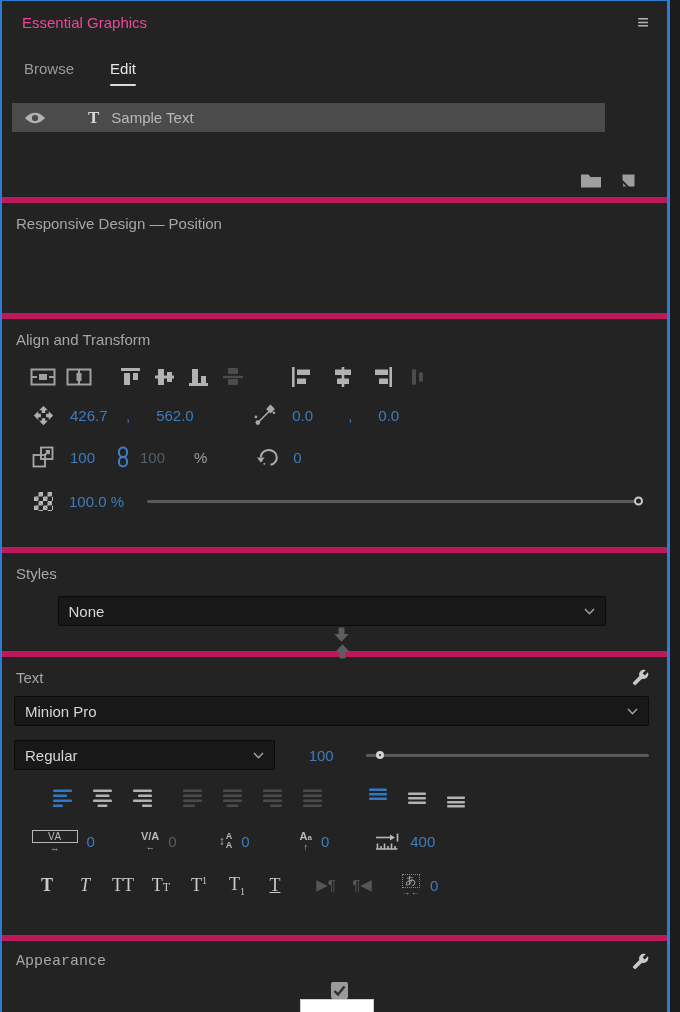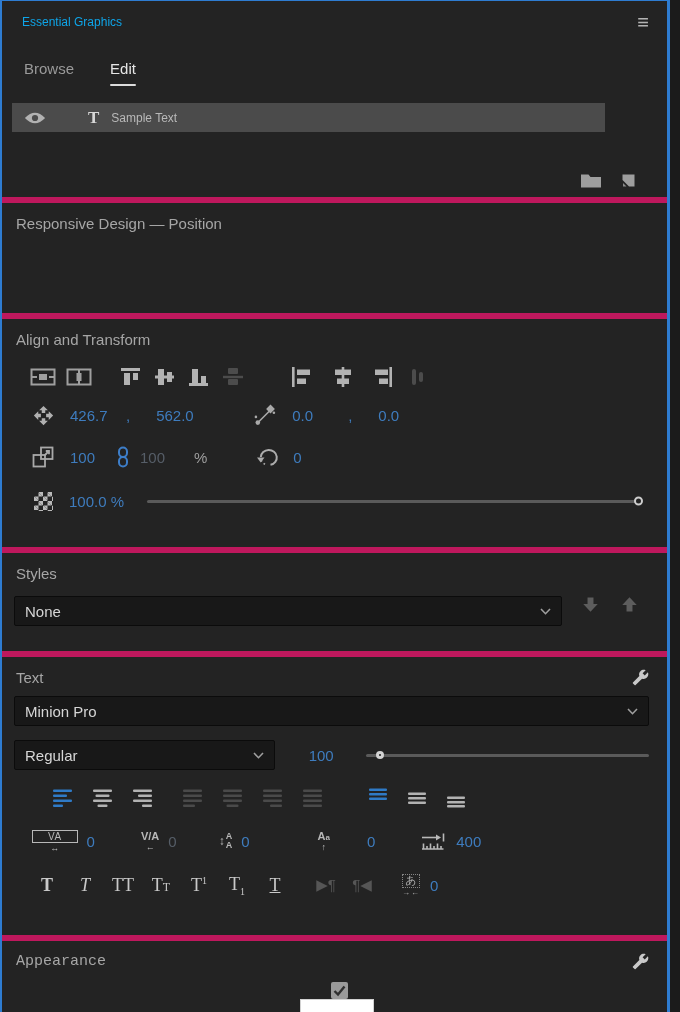--- a/index.html
+++ b/index.html
@@ -10,33 +10,33 @@
   font-family:"Liberation Sans", sans-serif;
   -webkit-font-smoothing:antialiased;
 }
 .panel {
   position:relative; width:670px; height:1012px; background:#232323;
   border-left:2px solid #2e7cd1; border-top:1px solid #2e7cd1; border-right:3px solid #2e7cd1;
   color:#c9c9c9;
 }
 
 .hdr { height:42px; display:flex; align-items:center; justify-content:space-between; padding:0 18px 0 20px; }
-.hdr .title { font-size:12px; color:#0ea5e9;text-align:center; }
+.hdr .title { font-size:15px; color:#ec4899;text-align:center; }
 .hdr .menu { font-size:20px; color:#b3b3b3; line-height:1; cursor:default; }
 
 .tabs { height:50px; display:flex; align-items:center; padding-left:22px; gap:36px; }
 .tab { font-size:15px; color:#9a9a9a; position:relative; cursor:default; }
 .tab.active { color:#e6e6e6; }
 .tab.active::after { content:""; position:absolute; left:0; right:0; bottom:-9px; height:2px; background:#dcdcdc; border-radius:1px; }
 
 .layers { height:104px; display:flex; flex-direction:column; padding-top:10px; }
 .lrow { height:29px; background:#4b4b4b; margin:0 62px 0 10px; display:flex; align-items:center; }
 .lrow .eye { margin-left:12px; display:flex; }
 .lrow .ltype { margin-left:42px; font-family:"Liberation Serif", serif; font-size:17px; font-weight:bold; color:#d8d8d8; }
-.lrow .lname { margin-left:12px; font-size:12px; color:#b9b9b9; }
+.lrow .lname { margin-left:12px; font-size:15px; color:#b9b9b9; }
 .lactions { margin-top:auto; display:flex; justify-content:flex-end; align-items:center; gap:18px; padding:0 30px 8px 0; }
 
 .section { border-top:6px solid #be185d; }
 .sec-hdr { display:flex; justify-content:space-between; align-items:center; padding:12px 18px 0 14px; font-size:15px; color:#a6a6a6; }
 .dd { background:#181818; border:1px solid #0b0b0b; border-radius:2px; height:30px; display:flex; align-items:center; justify-content:space-between; padding:0 10px; font-size:15px; color:#d6d6d6; cursor:default; }
 .val  { color:#3e7cbe; font-size:15px; }
 .dimval { color:#565e68; font-size:15px; }
 .sep { color:#3e7cbe; font-size:15px; margin:0 2px; }
 
 .responsive { height:116px; position:relative; }
@@ -56,40 +56,40 @@
 .checker { width:19px; height:19px; margin-left:4px;
   background-image:
     linear-gradient(45deg,#b9b9b9 25%,transparent 25%,transparent 75%,#b9b9b9 75%),
     linear-gradient(45deg,#b9b9b9 25%,transparent 25%,transparent 75%,#b9b9b9 75%);
   background-size:9px 9px; background-position:0 0,4.5px 4.5px; }
 .opv { margin-left:16px; width:78px; }
 .track { position:relative; flex:1; height:3px; background:#5a5a5a; border-radius:2px; }
 .ring { position:absolute; right:-6px; top:50%; transform:translateY(-50%); width:9px; height:9px; border:2.5px solid #cdcdcd; border-radius:50%; background:#232323; }
 
 .styles-sec { height:104px; }
-.strow { display:flex; align-items:flex-start; margin:14px 18px 0 12px; }
+.strow { display:flex; align-items:center; margin:14px 18px 0 12px;flex-direction:column; }
 .st-dd { width:548px; }
 .arrbtn { display:flex; cursor:default; }
 .arr-down { margin-left:20px; }
 .arr-up { margin-left:22px; }
 
 .text-sec { height:284px; }
 .font-dd { margin:10px 18px 0 12px; }
 .style-row { display:flex; align-items:center; margin:14px 18px 0 12px; }
 .sty-dd { width:268px; }
 .fsize { margin-left:34px; }
 .fs-track { position:relative; width:292px; height:3px; background:#5a5a5a; margin-left:32px; border-radius:2px; }
 .knob { position:absolute; left:5%; top:50%; transform:translate(-50%,-50%); width:8px; height:8px; border:3px solid #d2d2d2; border-radius:50%; background:#1b1b1b; }
 .ta-row { display:flex; align-items:center; height:32px; margin:12px 0 0 50px; }
 .ta { margin-right:19px; display:flex; cursor:default; }
 .jgap { margin-left:10px; } .vgap { margin-left:26px; }
 .sp-row { display:flex; align-items:center; height:34px; margin:10px 0 0 30px; }
 .spg { display:flex; align-items:center; }
 .spg .v { margin-left:9px; }
-.g2 { margin-left:46px; } .g3 { margin-left:42px; } .g4 { margin-left:68px;gap:28px; } .g5 { margin-left:46px; }
+.g2 { margin-left:46px; } .g3 { margin-left:42px; } .g4 { margin-left:50px; } .g5 { margin-left:46px; }
 .sp-ic { display:flex; flex-direction:column; align-items:center; color:#b8b8b8; line-height:1; }
 .va-box { font-size:10px; font-weight:normal; border:1px solid #b8b8b8; padding:1px 15px 0; letter-spacing:0.5px; }
 .mini { font-size:11px; font-weight:bold; }
 .ar { font-size:9px; margin-top:1px; }
 .lead { display:flex; align-items:center; color:#b8b8b8; }
 .lead .arrv { font-size:12px; margin-right:1px; }
 .leadcol { display:flex; flex-direction:column; font-size:9px; font-weight:bold; line-height:1; }
 .base { display:flex; flex-direction:column; align-items:center; color:#b8b8b8; line-height:1; }
 .base .sm { font-size:8px; }
 .tb-row { display:flex; align-items:center; height:34px; margin:10px 0 0 26px; }

